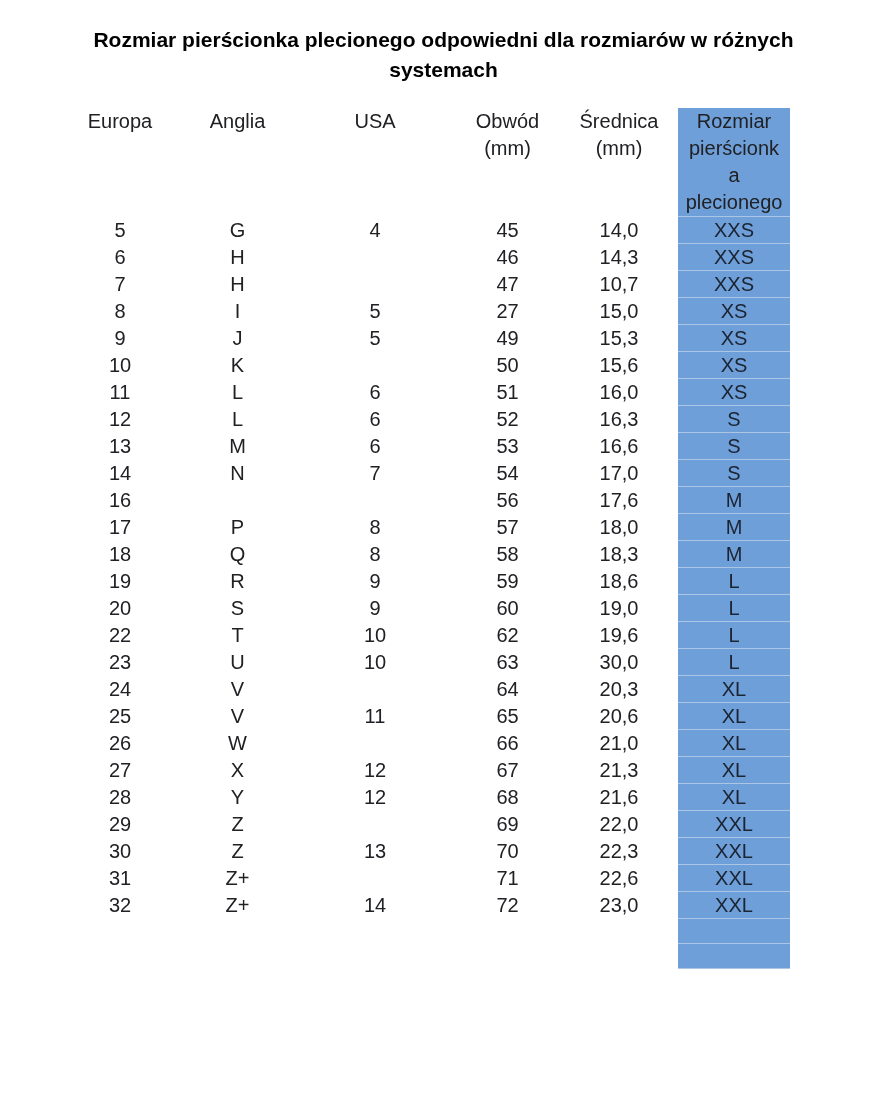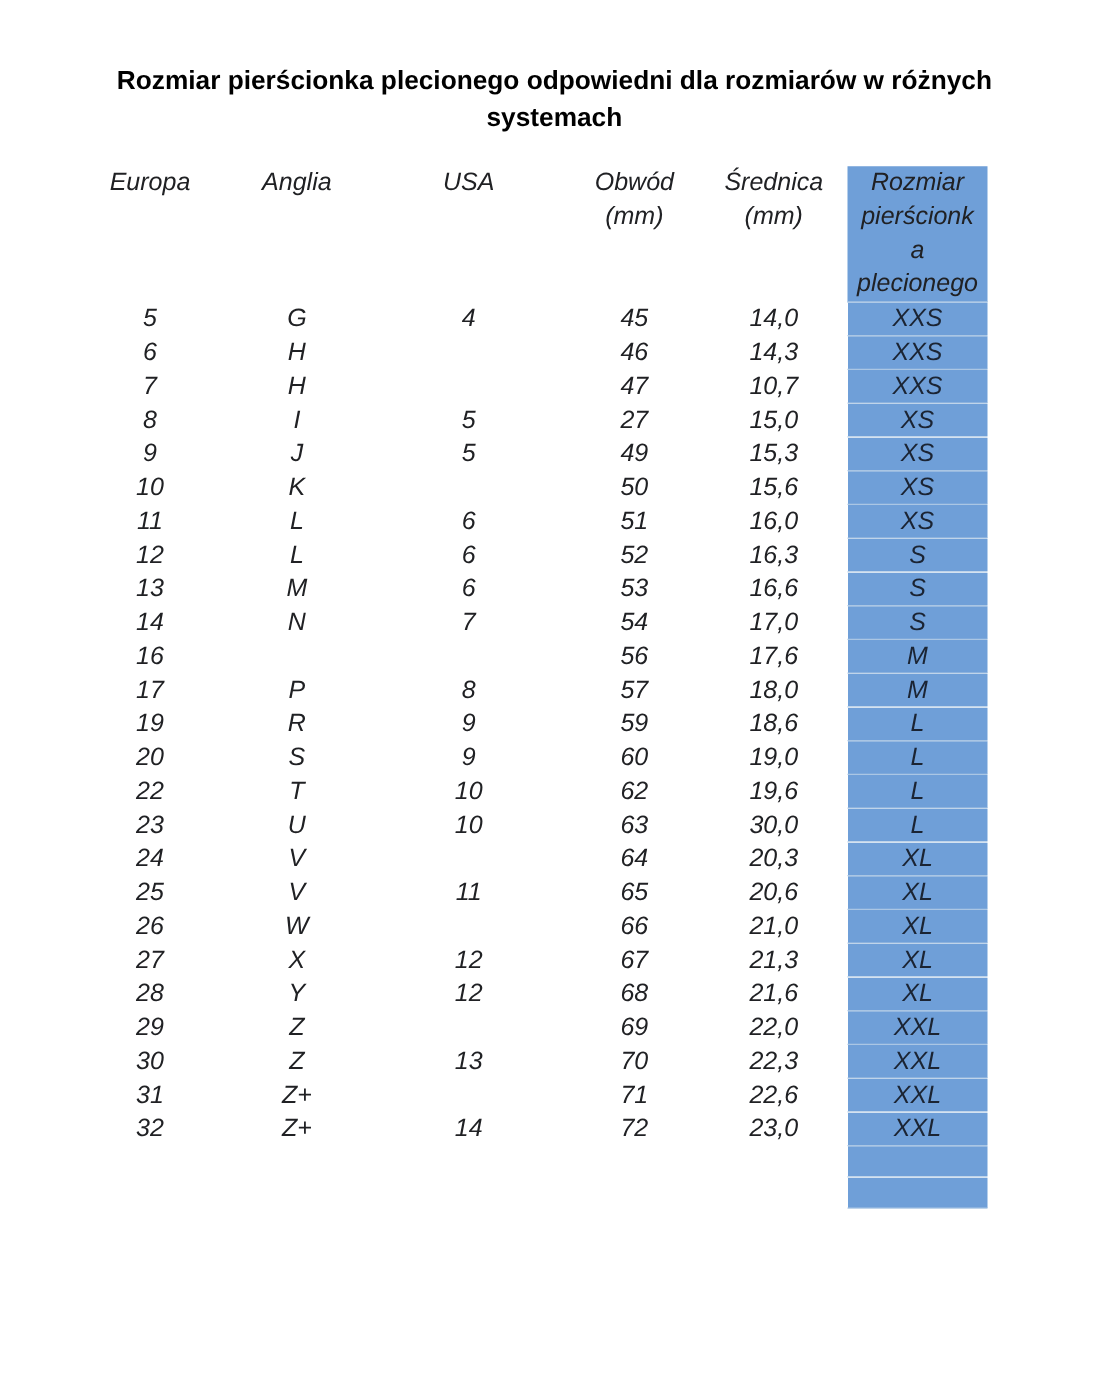--- a/index.html
+++ b/index.html
@@ -11,34 +11,33 @@
   }
   * { margin: 0; padding: 0; box-sizing: border-box; }
   html, body {
     width: 887px;
     background: #ffffff;
     font-family: "Liberation Sans", sans-serif;
     color: var(--text);
   }
   body { height: 1100px; overflow: hidden; }
   .title {
-    margin: 50px auto 0 auto;
+    margin: 25px auto 0 auto;
     max-width: 790px;
     text-align: center;
     font-size: 21px;
     font-weight: bold;
     line-height: 30px;
     color: var(--title-text);
   }
   table.size-table {
     margin: 23px 16px 0 60px;
     width: 730px;
     border-collapse: collapse;
     table-layout: fixed;
-    font-style: italic;
   }
   col.c-europa   { width: 120px; }
   col.c-anglia   { width: 115px; }
   col.c-usa      { width: 160px; }
   col.c-obwod    { width: 105px; }
   col.c-srednica { width: 118px; }
   col.c-rozmiar  { width: 112px; }
   thead th {
     font-weight: normal;
     font-size: 20px;
@@ -196,20 +195,28 @@
       </tr>
       <tr>
         <td>17</td>
         <td>P</td>
         <td>8</td>
         <td>57</td>
         <td>18,0</td>
         <td class="hl">M</td>
       </tr>
       <tr>
+        <td>18</td>
+        <td>Q</td>
+        <td>8</td>
+        <td>58</td>
+        <td>18,3</td>
+        <td class="hl">M</td>
+      </tr>
+      <tr>
         <td>19</td>
         <td>R</td>
         <td>9</td>
         <td>59</td>
         <td>18,6</td>
         <td class="hl">L</td>
       </tr>
       <tr>
         <td>20</td>
         <td>S</td>

